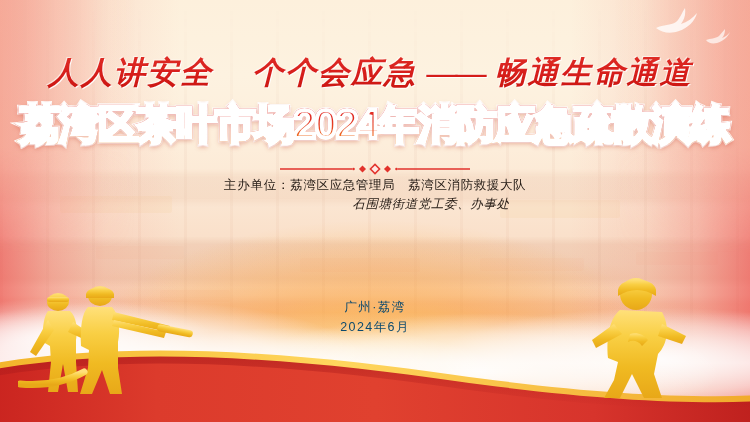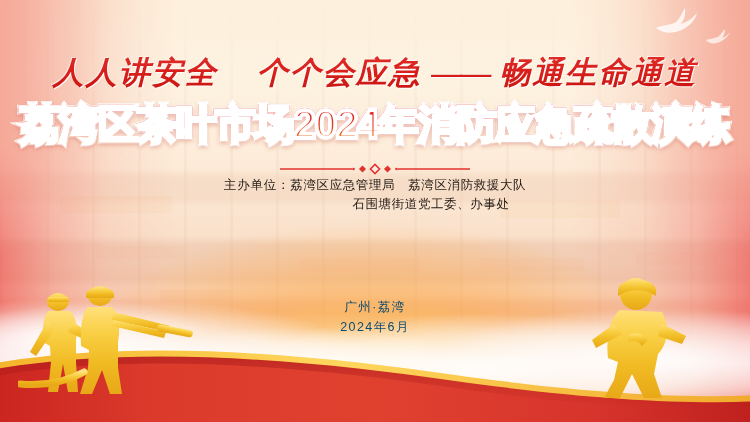--- a/index.html
+++ b/index.html
@@ -115,34 +115,35 @@
   .dove { position: absolute; opacity: .85; }
 
   
   .txt-layer { position: absolute; inset: 0; }
 
   
   .slogan {
     position: absolute;
     top: 52px;
     left: 0; right: 0;
-    text-align: center;
+    text-align: left;
     font-family: "Liberation Serif", "DejaVu Serif", serif;
     font-weight: bold;
     font-style: italic;
     font-size: 31px;
     letter-spacing: 2px;
     white-space: nowrap;
     background: linear-gradient(180deg, #e03028 0%, #d81f1c 45%, #c8140f 100%);
     -webkit-background-clip: text;
             background-clip: text;
     color: transparent;
     -webkit-text-fill-color: transparent;
     filter: drop-shadow(1.5px 1.5px 0 rgba(255,255,255,.92))
             drop-shadow(-1px -1px 0 rgba(255,255,255,.55));
+    padding-left: 48px;
   }
   .slogan .dash {
     letter-spacing: -2px;
   }
 
   
   .headline {
     position: absolute;
     top: 104px;
     left: 0; right: 0;
@@ -203,21 +204,21 @@
     font-size: 12.5px;
     line-height: 19px;
     letter-spacing: .6px;
   }
   .credit-row { white-space: nowrap; }
   .credit-label {
     font-weight: normal;
     letter-spacing: .8px;
   }
   .credit-value { font-weight: normal; margin-top: 13px; }
-  .credit-indent { padding-left: 112px; }
+  .credit-indent { padding-left: 112px; font-style: italic; }
 
   
   .footer {
     position: absolute;
     top: 297px;
     left: 0; right: 0;
     text-align: center;
     color: #0c4a6e;
     font-size: 12.5px;
     line-height: 20px;

